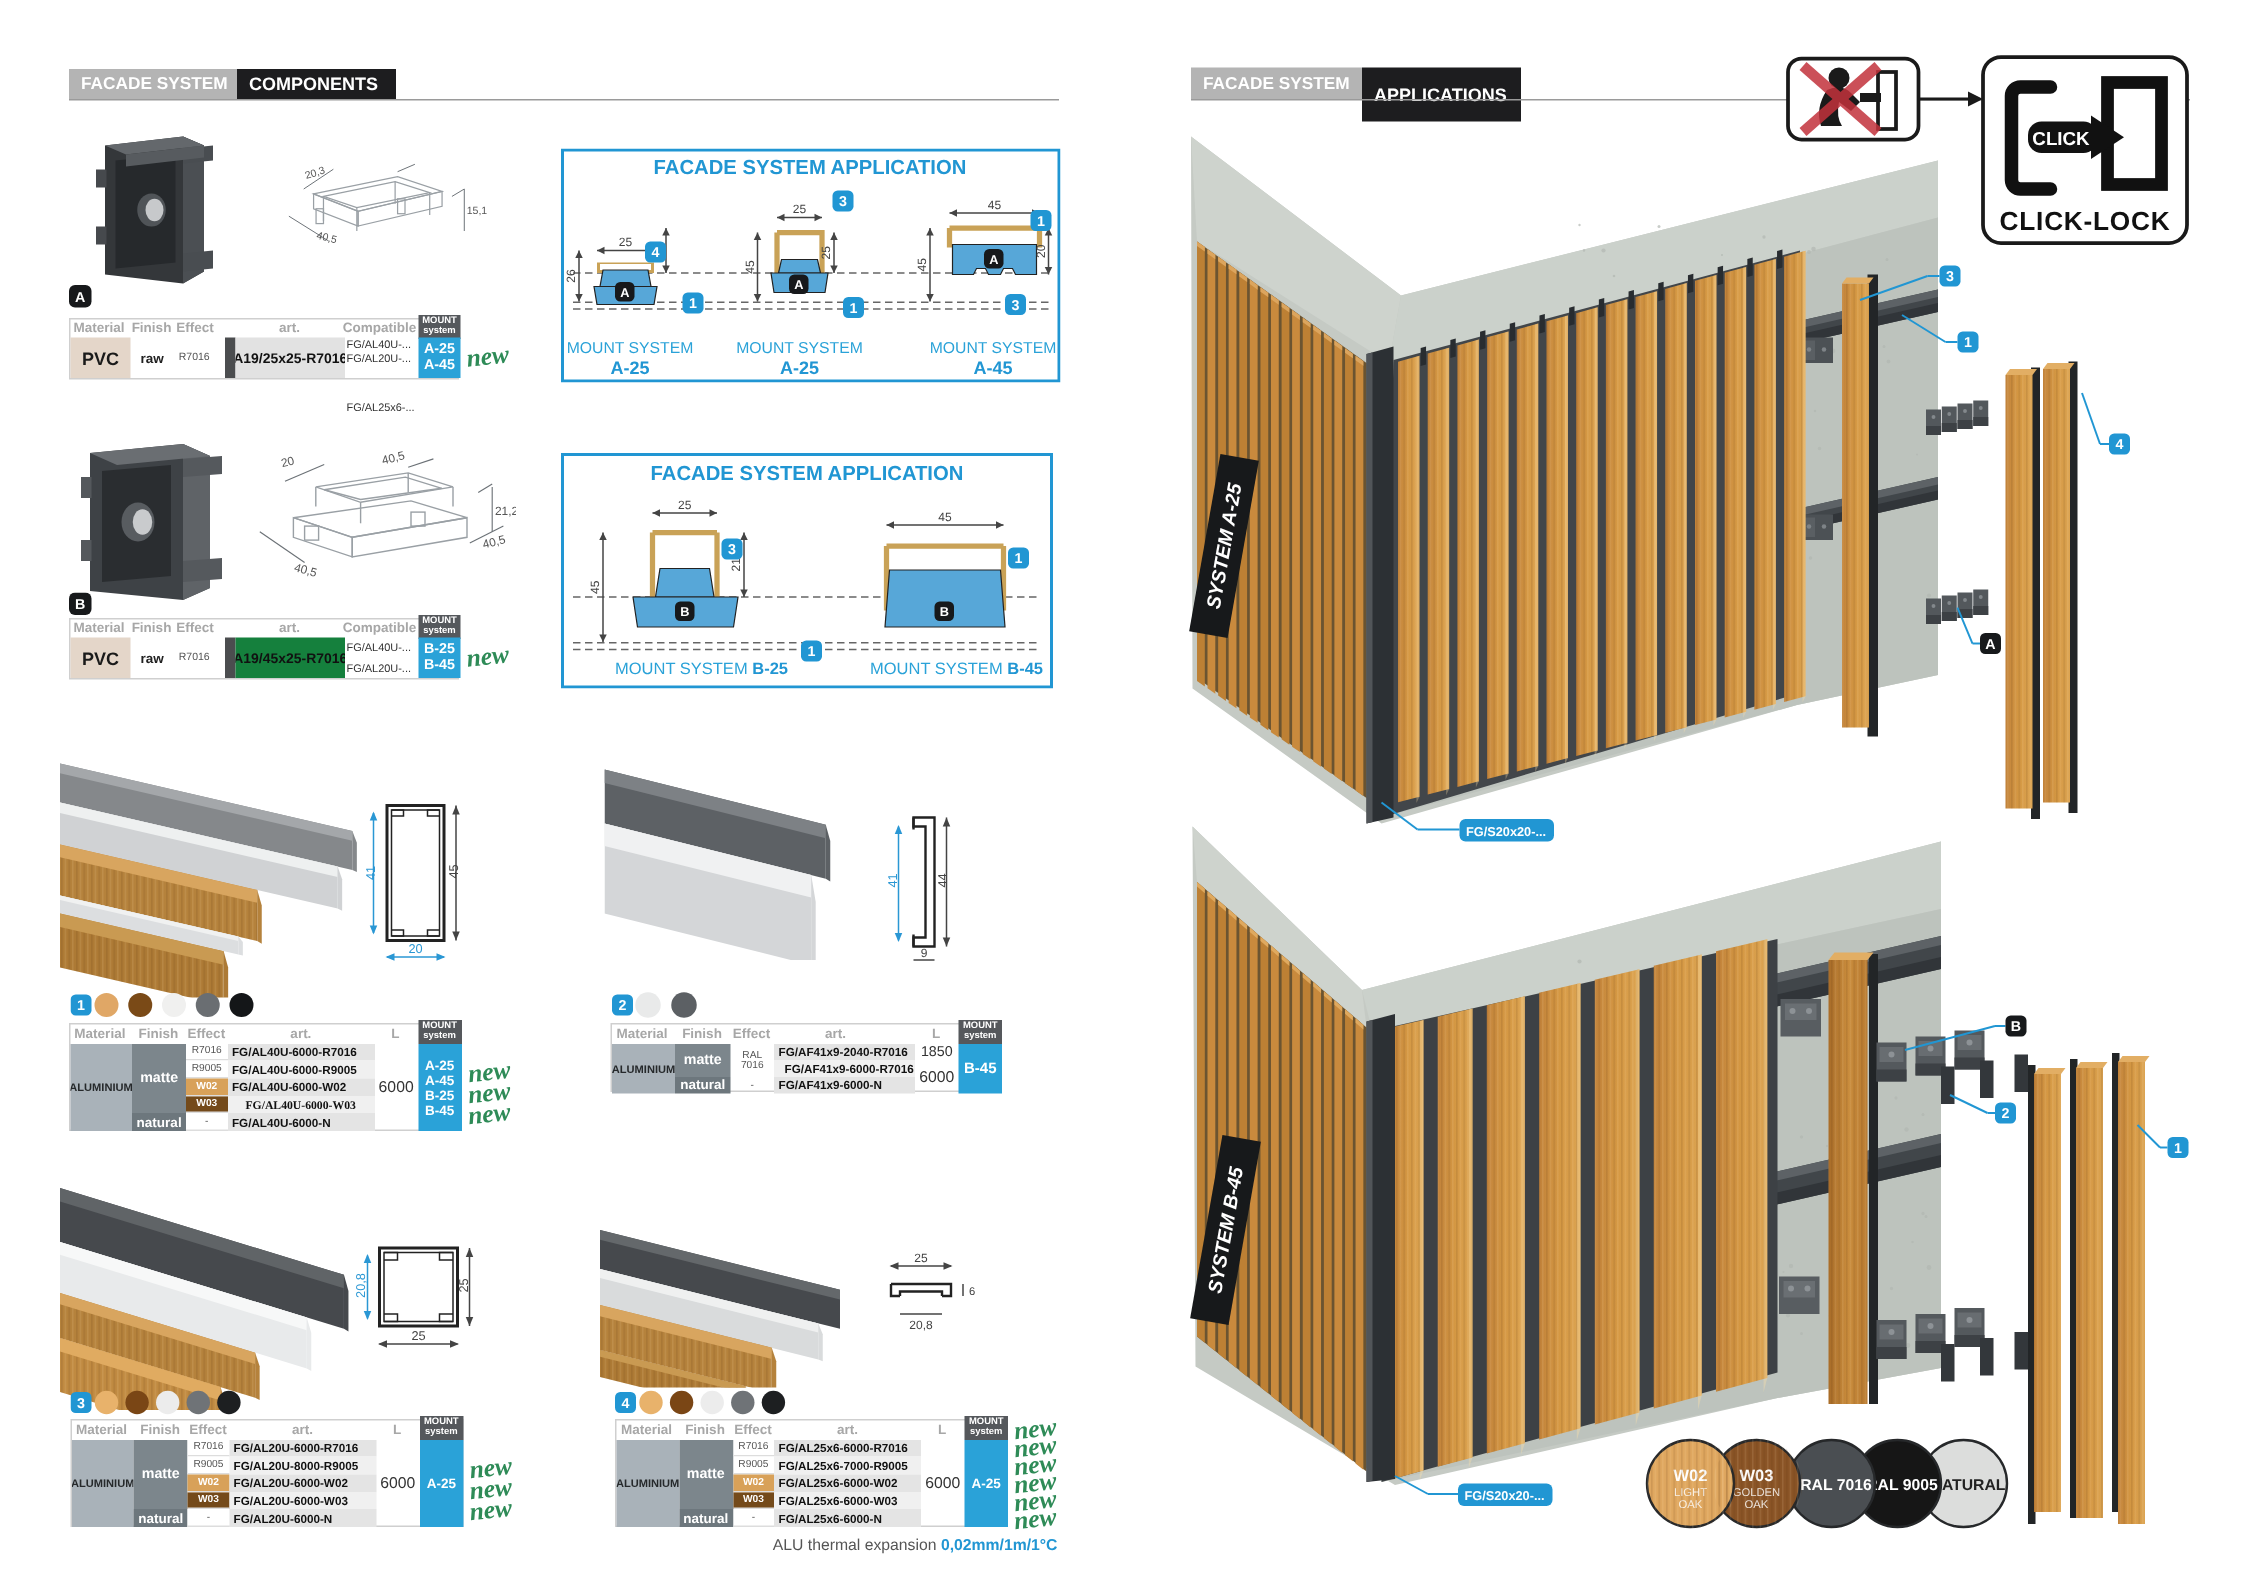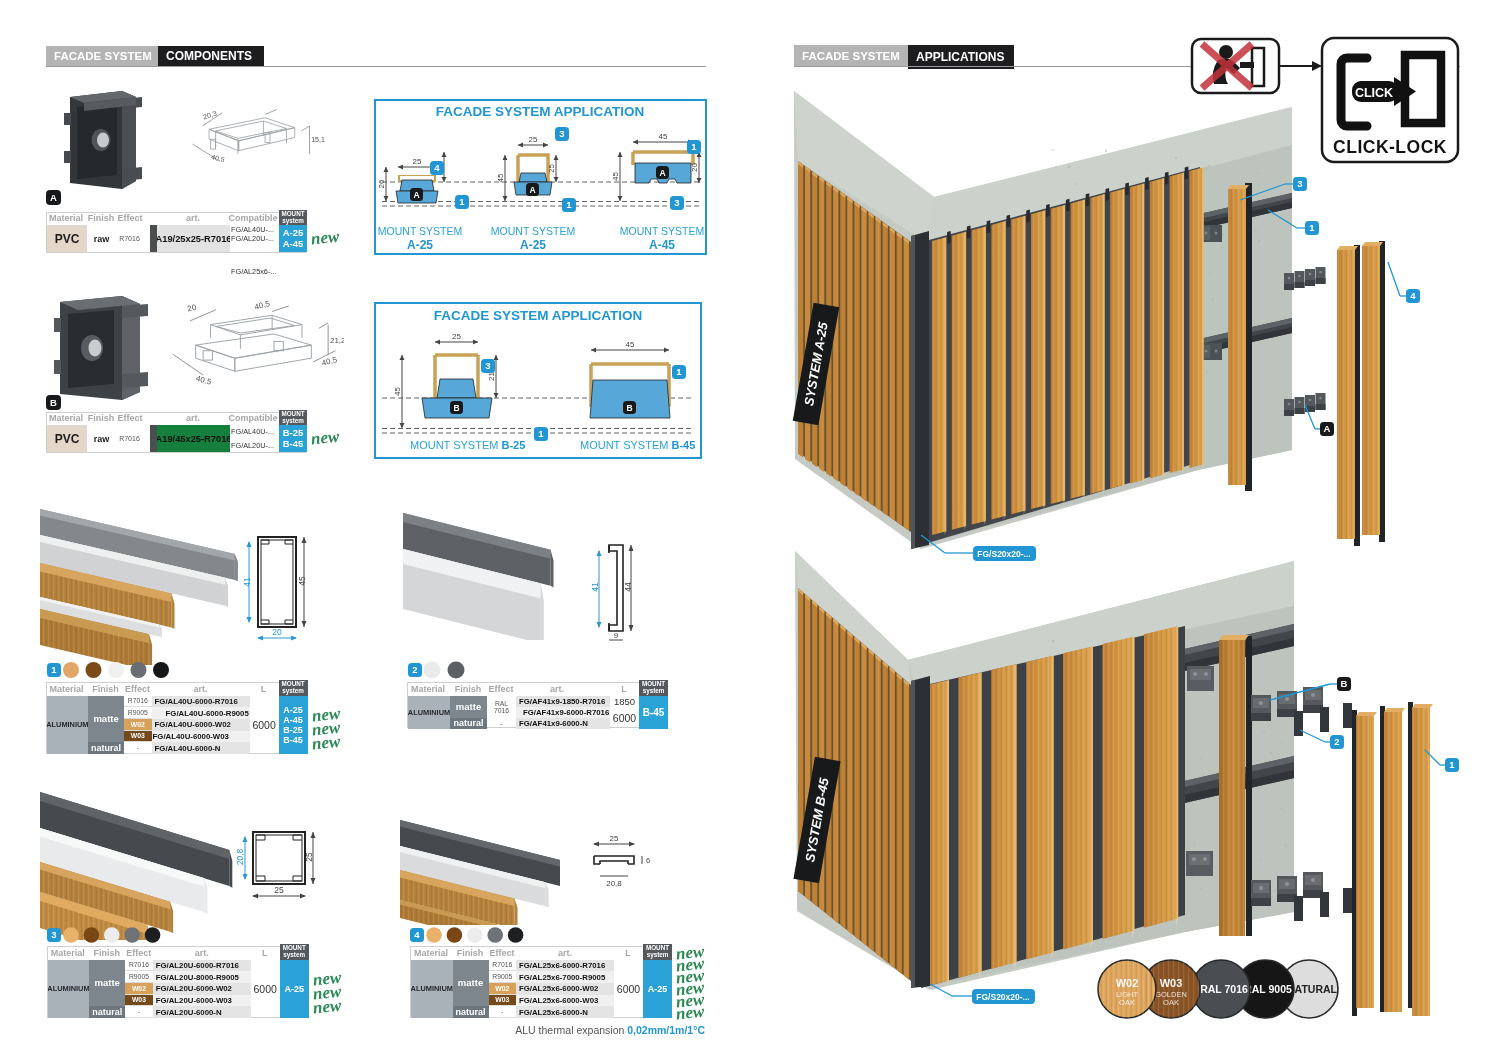--- a/index.html
+++ b/index.html
@@ -18,21 +18,21 @@
 <div id="page">
 
 <div class="abs hdr-grey" style="left:46px;top:46px;width:112px;height:20px;">FACADE SYSTEM</div>
 
 <div class="abs hdr-blk" style="left:158px;top:46px;width:106px;height:20px;">COMPONENTS</div>
 
 <div class="abs" style="left:46px;top:66px;width:660px;height:1px;background:#9a9a9a;"></div>
 
 <div class="abs hdr-grey" style="left:794px;top:45px;width:114px;height:21px;">FACADE SYSTEM</div>
 
-<div class="abs hdr-blk" style="left:908px;top:45px;width:106px;height:24px;">APPLICATIONS</div>
+<div class="abs hdr-blk" style="left:908px;top:45px;width:106px;height:36px;">APPLICATIONS</div>
 
 <div class="abs" style="left:794px;top:66px;width:666px;height:1px;background:#9a9a9a;"></div>
 
 <svg class="abs" style="left:60px;top:85px;" width="135" height="110" viewBox="0 0 135 110">
  <polygon points="10,12 62,6 76,12 76,96 62,104 10,98" fill="#34373a"></polygon>
  <polygon points="62,6 76,12 76,96 62,104" fill="#4b4f53"></polygon>
  <polygon points="10,12 62,6 76,12 24,18" fill="#64686c"></polygon>
  <polygon points="17,22 57,18 57,90 17,94" fill="#26292c"></polygon>
  <ellipse cx="41" cy="55" rx="9.5" ry="11" fill="#505458"></ellipse>
  <ellipse cx="43" cy="55" rx="6" ry="7.5" fill="#c7c9cb"></ellipse>
@@ -346,23 +346,23 @@
     <div class="cell" style="left:278.6px;top:680px;width:29px;height:15.5px;background:#55585c;color:#fff;font-size:6.3px;font-weight:bold;line-height:6.5px;text-align:center;">MOUNT<br>system</div>
     <div class="cell" style="left:46.6px;top:695.5px;width:41.5px;height:58.5px;background:#a9b2b9;color:#26292b;font-weight:bold;font-size:7.4px;">ALUMINIUM</div>
     <div class="cell" style="left:88.1px;top:695.5px;width:36px;height:46.8px;background:#7c868c;color:#fff;font-weight:bold;font-size:9.5px;">matte</div>
     <div class="cell" style="left:88.1px;top:742.3px;width:36px;height:11.7px;background:#6d777d;color:#fff;font-weight:bold;font-size:9px;">natural</div>
     <div class="cell" style="left:124.1px;top:695.5px;width:27.5px;height:11.7px;background:#fff;color:#555;font-size:6.8px;font-weight:normal;border-bottom:1px solid #ddd;">R7016</div>
     <div class="cell" style="left:124.1px;top:707.2px;width:27.5px;height:11.7px;background:#fff;color:#555;font-size:6.8px;font-weight:normal;border-bottom:1px solid #ddd;">R9005</div>
     <div class="cell" style="left:124.1px;top:718.9px;width:27.5px;height:11.7px;background:#d8a159;color:#fff;font-size:6.8px;font-weight:bold;border-bottom:1px solid #ddd;">W02</div>
     <div class="cell" style="left:124.1px;top:730.6px;width:27.5px;height:11.7px;background:#744a1a;color:#fff;font-size:6.8px;font-weight:bold;border-bottom:1px solid #ddd;">W03</div>
     <div class="cell" style="left:124.1px;top:742.3px;width:27.5px;height:11.7px;background:#fff;color:#555;font-size:6.8px;font-weight:normal;border-bottom:1px solid #ddd;">-</div>
     <div class="cell" style="left:151.6px;top:695.5px;width:98px;height:11.7px;background:#e4e4e4;color:#111;font-weight:bold;font-size:7.8px;justify-content:flex-start;padding-left:3px;">FG/AL40U-6000-R7016</div>
-    <div class="cell" style="left:151.6px;top:707.2px;width:98px;height:11.7px;background:#f0f0f0;color:#111;font-weight:bold;font-size:7.8px;justify-content:flex-start;padding-left:14px;">FG/AL40U-6000-R9005</div>
+    <div class="cell" style="left:151.6px;top:707.2px;width:98px;height:11.7px;background:#f0f0f0;color:#111;font-weight:bold;font-size:7.8px;justify-content:flex-start;padding-left:3px;">FG/AL40U-6000-R9005</div>
     <div class="cell" style="left:151.6px;top:718.9px;width:98px;height:11.7px;background:#e4e4e4;color:#111;font-weight:bold;font-size:7.8px;justify-content:flex-start;padding-left:3px;">FG/AL40U-6000-W02</div>
-    <div class="cell" style="left:151.6px;top:730.6px;width:98px;height:11.7px;background:#f0f0f0;color:#111;font-weight:bold;font-size:7.8px;justify-content:flex-start;padding-left:1px;">FG/AL40U-6000-W03</div>
+    <div class="cell" style="left:151.6px;top:730.6px;width:98px;height:11.7px;background:#f0f0f0;color:#111;font-weight:bold;font-size:7.8px;justify-content:flex-start;padding-left:12px;font-family:Liberation Serif, serif;">FG/AL40U-6000-W03</div>
     <div class="cell" style="left:151.6px;top:742.3px;width:98px;height:11.7px;background:#e4e4e4;color:#111;font-weight:bold;font-size:7.8px;justify-content:flex-start;padding-left:3px;">FG/AL40U-6000-N</div>
     <div class="cell" style="left:249.6px;top:695.5px;width:29px;height:58.5px;font-size:10.5px;color:#333;">6000</div>
     <div class="cell" style="left:278.6px;top:695.5px;width:29px;height:58.5px;background:#2aa2d8;color:#fff;font-weight:bold;font-size:9px;line-height:10px;text-align:center;">A-25<br>A-45<br>B-25<br>B-45</div>
 <div class="new" style="left:312px;top:705px;font-size:17px;">new</div>
 <div class="new" style="left:312px;top:719px;font-size:17px;">new</div>
 <div class="new" style="left:312px;top:733px;font-size:17px;">new</div>
 
 <svg class="abs" style="left:403px;top:505px;" width="155" height="135" viewBox="0 0 155 135">
 <polygon points="0.0,8.0 147.5,44.8 147.5,80.8 0.0,44.0" fill="#5d6165"></polygon>
 <polygon points="0.0,8.0 147.5,44.8 147.5,53.8 0.0,17.0" fill="#7d8185"></polygon>
@@ -401,21 +401,21 @@
     <div class="cell hl" style="left:438px;top:682px;width:60px;height:13.5px;">Finish</div>
     <div class="cell hl" style="left:471px;top:682px;width:60px;height:13.5px;">Effect</div>
     <div class="cell hl" style="left:527px;top:682px;width:60px;height:13.5px;">art.</div>
     <div class="cell hl" style="left:594px;top:682px;width:60px;height:13.5px;">L</div>
     <div class="cell" style="left:639px;top:680px;width:29px;height:15.5px;background:#55585c;color:#fff;font-size:6.3px;font-weight:bold;line-height:6.5px;text-align:center;">MOUNT<br>system</div>
     <div class="cell" style="left:408px;top:695.5px;width:42px;height:33.0px;background:#a9b2b9;color:#26292b;font-weight:bold;font-size:7.4px;">ALUMINIUM</div>
     <div class="cell" style="left:450px;top:695.5px;width:37px;height:22.0px;background:#7c868c;color:#fff;font-weight:bold;font-size:9.5px;">matte</div>
     <div class="cell" style="left:450px;top:717.5px;width:37px;height:11.0px;background:#6d777d;color:#fff;font-weight:bold;font-size:9px;">natural</div>
     <div class="cell" style="left:487px;top:695.5px;width:29px;height:22.0px;font-size:6.8px;color:#555;text-align:center;line-height:7px;">RAL<br>7016</div>
     <div class="cell" style="left:487px;top:717.5px;width:29px;height:11.0px;font-size:6.8px;color:#555;">-</div>
-    <div class="cell" style="left:516px;top:695.5px;width:94px;height:11.0px;background:#e4e4e4;color:#111;font-weight:bold;font-size:7.8px;justify-content:flex-start;padding-left:3px;">FG/AF41x9-1850-R7016</div>
+    <div class="cell" style="left:516px;top:695.5px;width:94px;height:11.0px;background:#e4e4e4;color:#111;font-weight:bold;font-size:7.8px;justify-content:flex-start;padding-left:3px;">FG/AF41x9-2040-R7016</div>
     <div class="cell" style="left:516px;top:706.5px;width:94px;height:11.0px;background:#f0f0f0;color:#111;font-weight:bold;font-size:7.8px;justify-content:flex-start;padding-left:7px;">FG/AF41x9-6000-R7016</div>
     <div class="cell" style="left:516px;top:717.5px;width:94px;height:11.0px;background:#e4e4e4;color:#111;font-weight:bold;font-size:7.8px;justify-content:flex-start;padding-left:3px;">FG/AF41x9-6000-N</div>
     <div class="cell" style="left:610px;top:695.5px;width:29px;height:11.0px;font-size:9.5px;color:#333;">1850</div>
     <div class="cell" style="left:610px;top:706.5px;width:29px;height:22.0px;font-size:10.5px;color:#333;">6000</div>
     <div class="cell" style="left:639px;top:695.5px;width:29px;height:33.0px;background:#2aa2d8;color:#fff;font-weight:bold;font-size:10px;">B-45</div>
 
 <svg class="abs" style="left:40px;top:790px;" width="200" height="150" viewBox="0 0 200 150">
 <polygon points="0.0,2.0 189.3,59.9 189.3,95.9 0.0,38.0" fill="#46494d"></polygon>
 <polygon points="0.0,2.0 189.3,59.9 189.3,68.9 0.0,11.0" fill="#606467"></polygon>
 <polygon points="189.3,59.9 192.3,70.7 192.3,97.7 189.3,95.9" fill="#46494d"></polygon>

